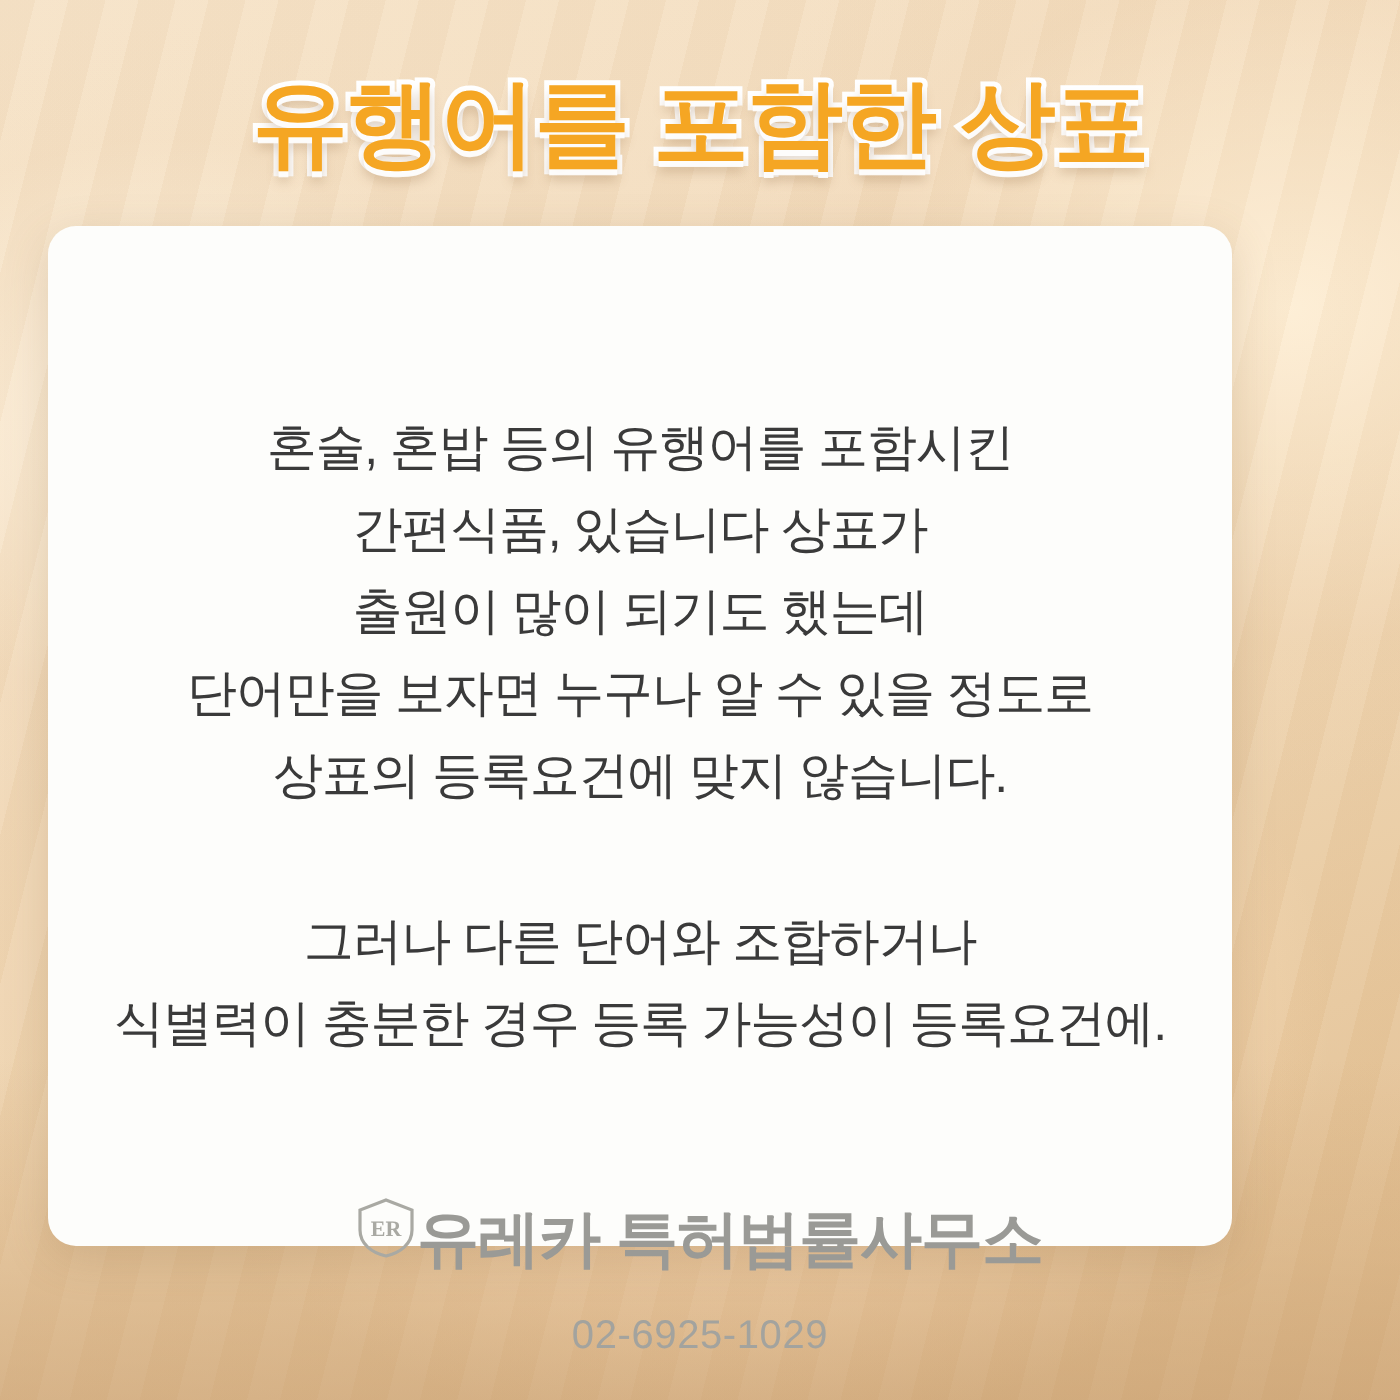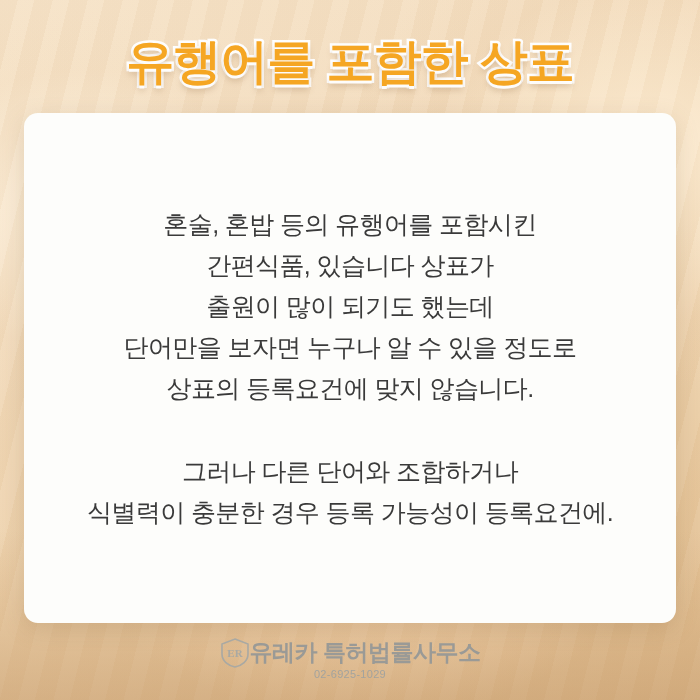--- a/index.html
+++ b/index.html
@@ -77,21 +77,21 @@
       0 0 0 #ffffff,
       0 3px 0 rgba(255,255,255,0.9),
       0 5px 6px rgba(150,110,70,0.35);
   }
 
   
   .panel {
     position: absolute;
     top: 113px;
     left: 24px;
-    width: 652px;
+    width: 592px;
     height: 510px;
     background: #fdfdfb;
     border-radius: 14px;
     box-shadow: 0 6px 22px rgba(140,104,66,0.22);
     z-index: 4;
   }
 
   .panel-inner {
     position: absolute;
     left: 0;
@@ -128,42 +128,42 @@
     left: 0;
     bottom: 20px;
     width: 100%;
     display: flex;
     flex-direction: column;
     align-items: center;
     z-index: 6;
   }
   .footer-row {
     display: flex;
-    align-items: center;
+    align-items: flex-start;
     justify-content: center;
     gap: 0;
   }
   .logo-mark {
     width: 30px;
     height: 30px;
     position: relative;
     display: inline-block;
   }
   .logo-mark svg { display: block; }
   .firm-name {
     font-family: "Liberation Sans", sans-serif;
-    font-size: 23px;
+    font-size: 31px;
     font-weight: bold;
     color: #9a9a96;
     letter-spacing: -0.5px;
   }
   .firm-phone {
-    margin-top: 0;
-    font-family: "Liberation Sans", sans-serif;
-    font-size: 11px;
+    margin-top: 16px;
+    font-family: "Liberation Sans", sans-serif;
+    font-size: 20px;
     color: #a3a39e;
     letter-spacing: 0.3px;
   }
 </style>
 </head>
 <body>
 
 <div id="card">
 
   <div class="title-wrap">

